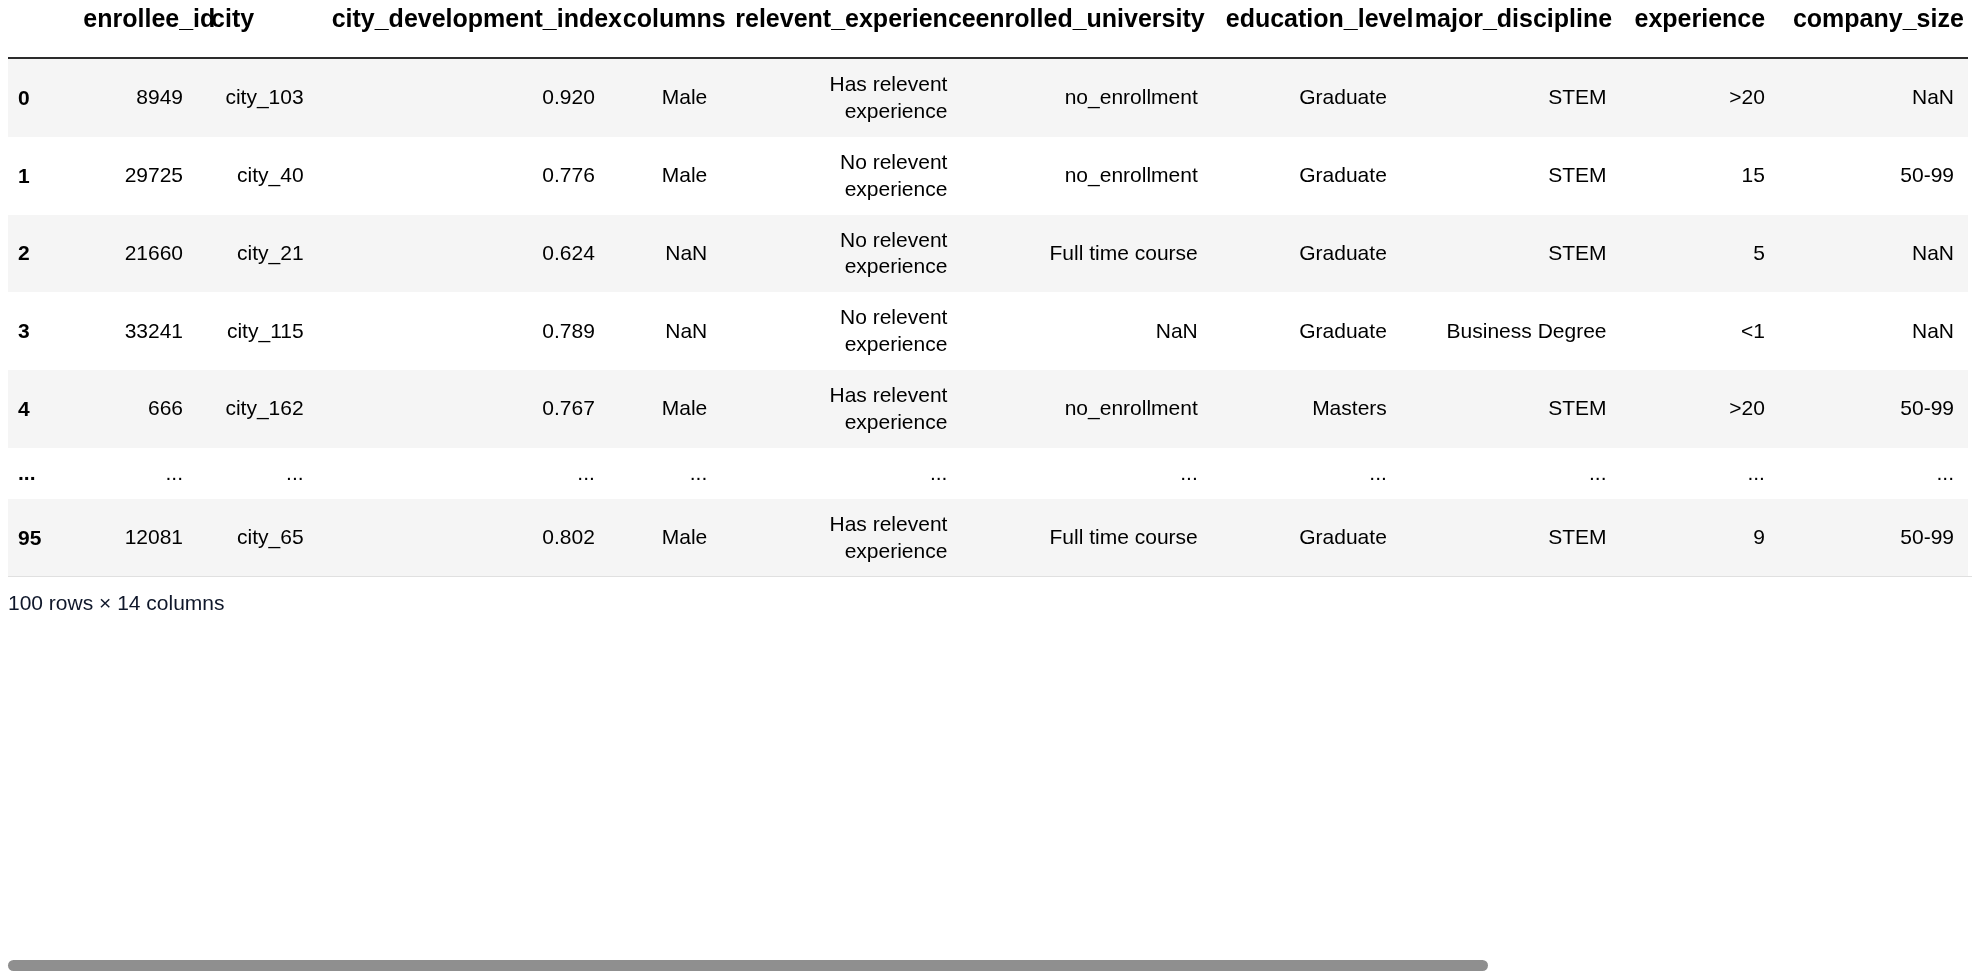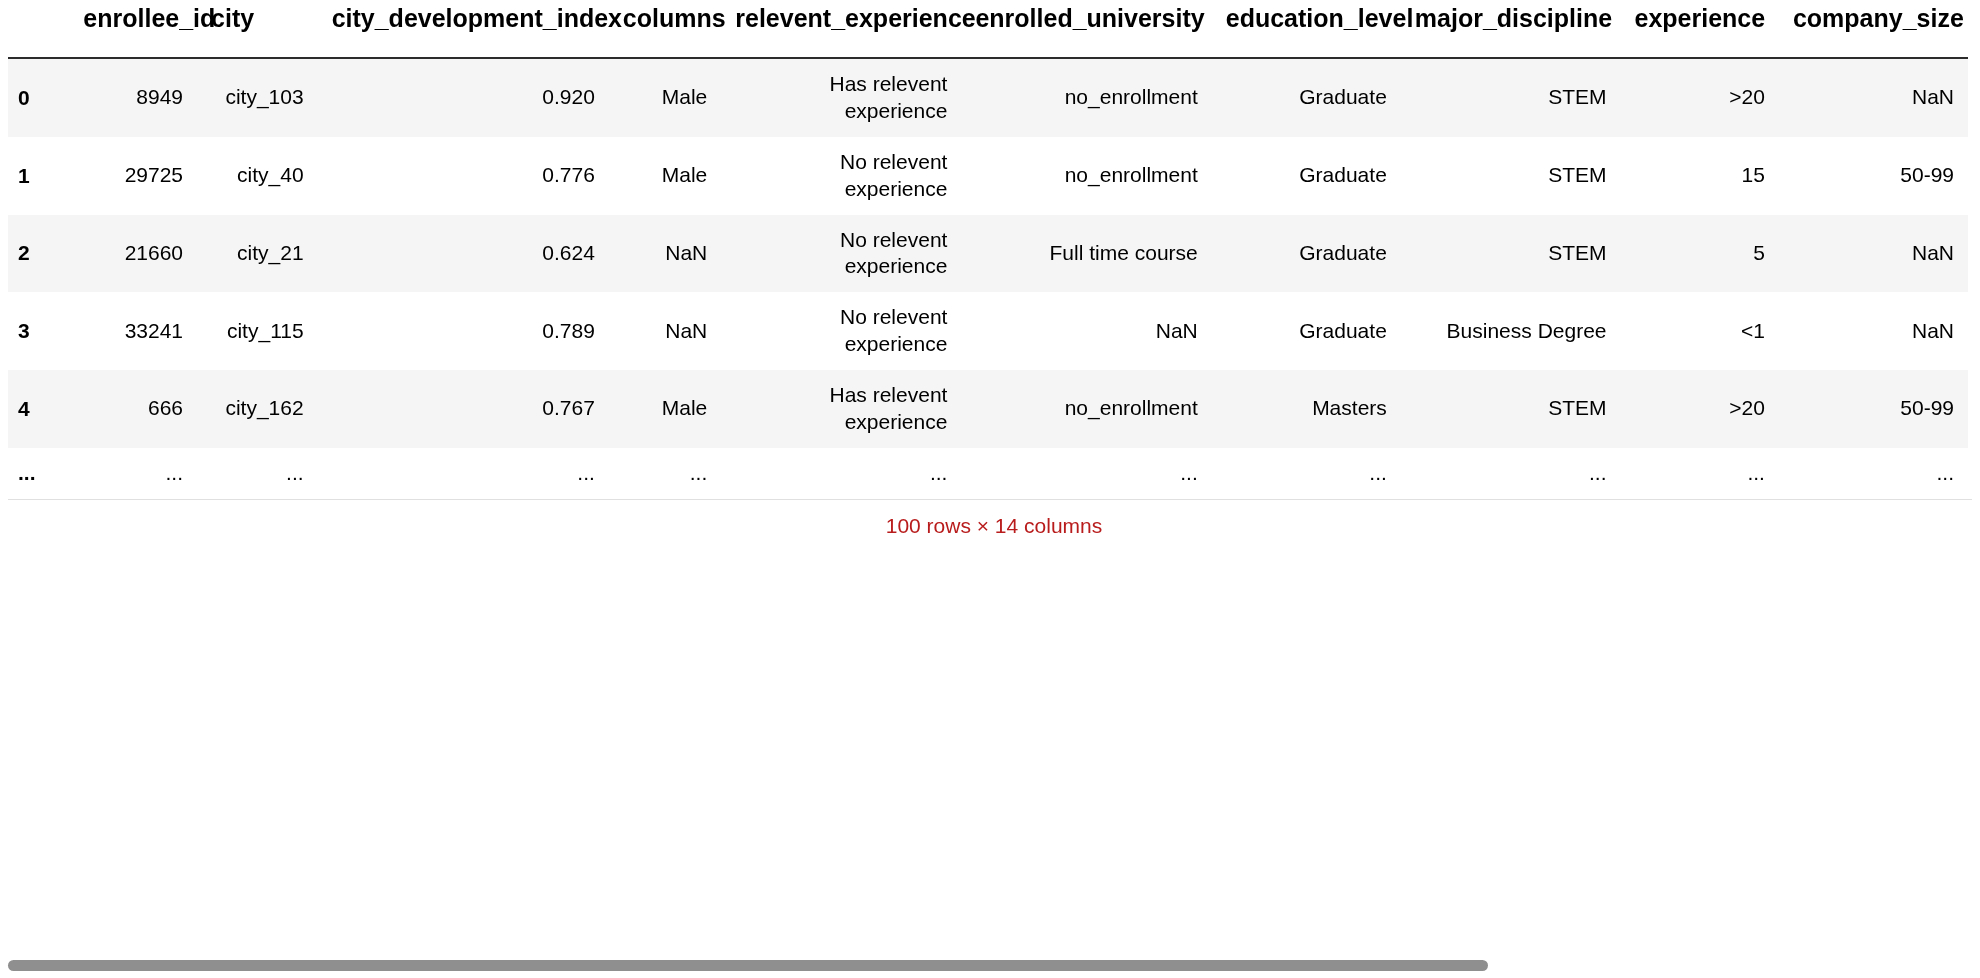--- a/index.html
+++ b/index.html
@@ -68,23 +68,22 @@
   col.c-3      { width: 110px; }
   col.c-4      { width: 235px; }
   col.c-5      { width: 245px; }
   col.c-6      { width: 185px; }
   col.c-7      { width: 215px; }
   col.c-8      { width: 155px; }
   col.c-9      { width: 185px; }
   .shape-line {
     font-size: 21px;
     padding: 14px 0 0 8px;
-    color: #b91c1c;
+    color: #0f172a;
     white-space: nowrap;
-    text-align: center;
   }
   .hscroll-track {
     position: absolute;
     left: 0;
     bottom: 2px;
     width: 1980px;
     height: 16px;
     background: #ffffff;
   }
   .hscroll-thumb {
@@ -207,20 +206,33 @@
         <td>...</td>
         <td>...</td>
         <td>...</td>
         <td>...</td>
         <td>...</td>
         <td>...</td>
         <td>...</td>
         <td>...</td>
         <td>...</td>
       </tr>
+      <tr class="odd">
+        <th class="idx">95</th>
+        <td>12081</td>
+        <td>city_65</td>
+        <td>0.802</td>
+        <td>Male</td>
+        <td>Has relevent experience</td>
+        <td>Full time course</td>
+        <td>Graduate</td>
+        <td>STEM</td>
+        <td>9</td>
+        <td>50-99</td>
+      </tr>
     </tbody>
   </table>
 
   <div class="footer-rule"></div>
 
   <div class="shape-line">100 rows × 14 columns</div>
 
   <div class="hscroll-track">
     <div class="hscroll-thumb"></div>
   </div>

